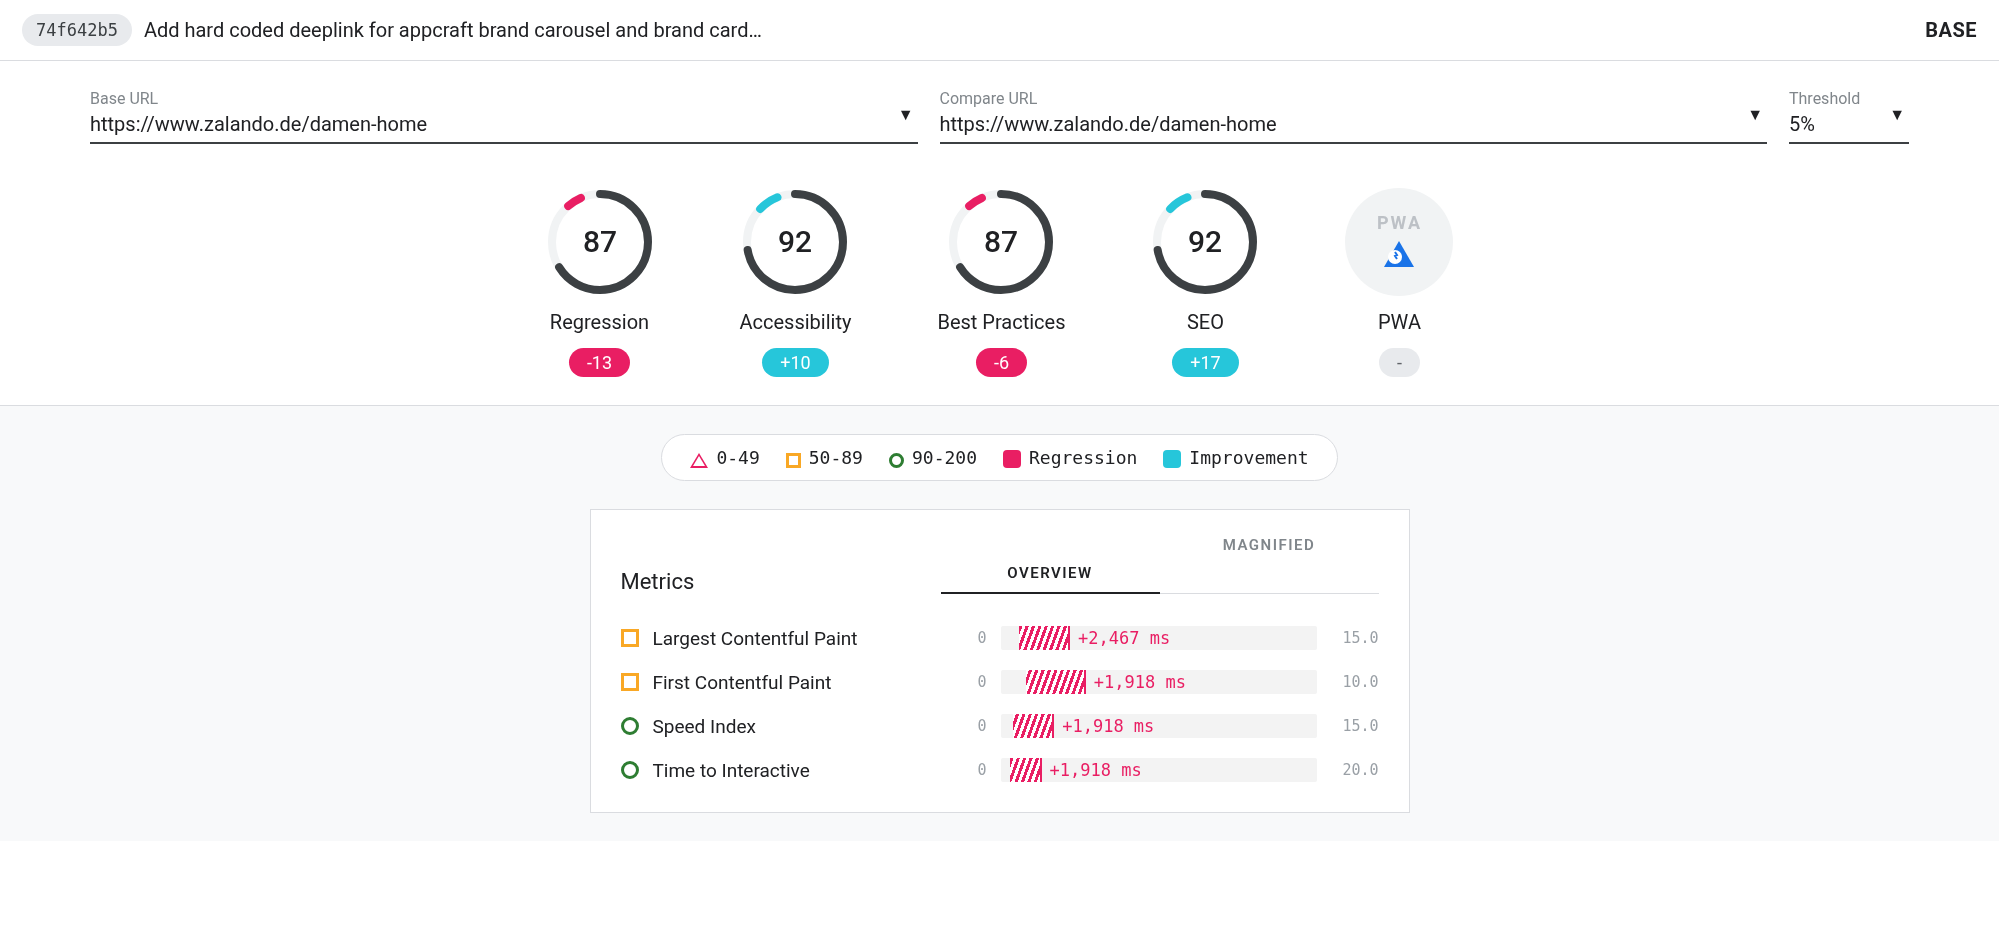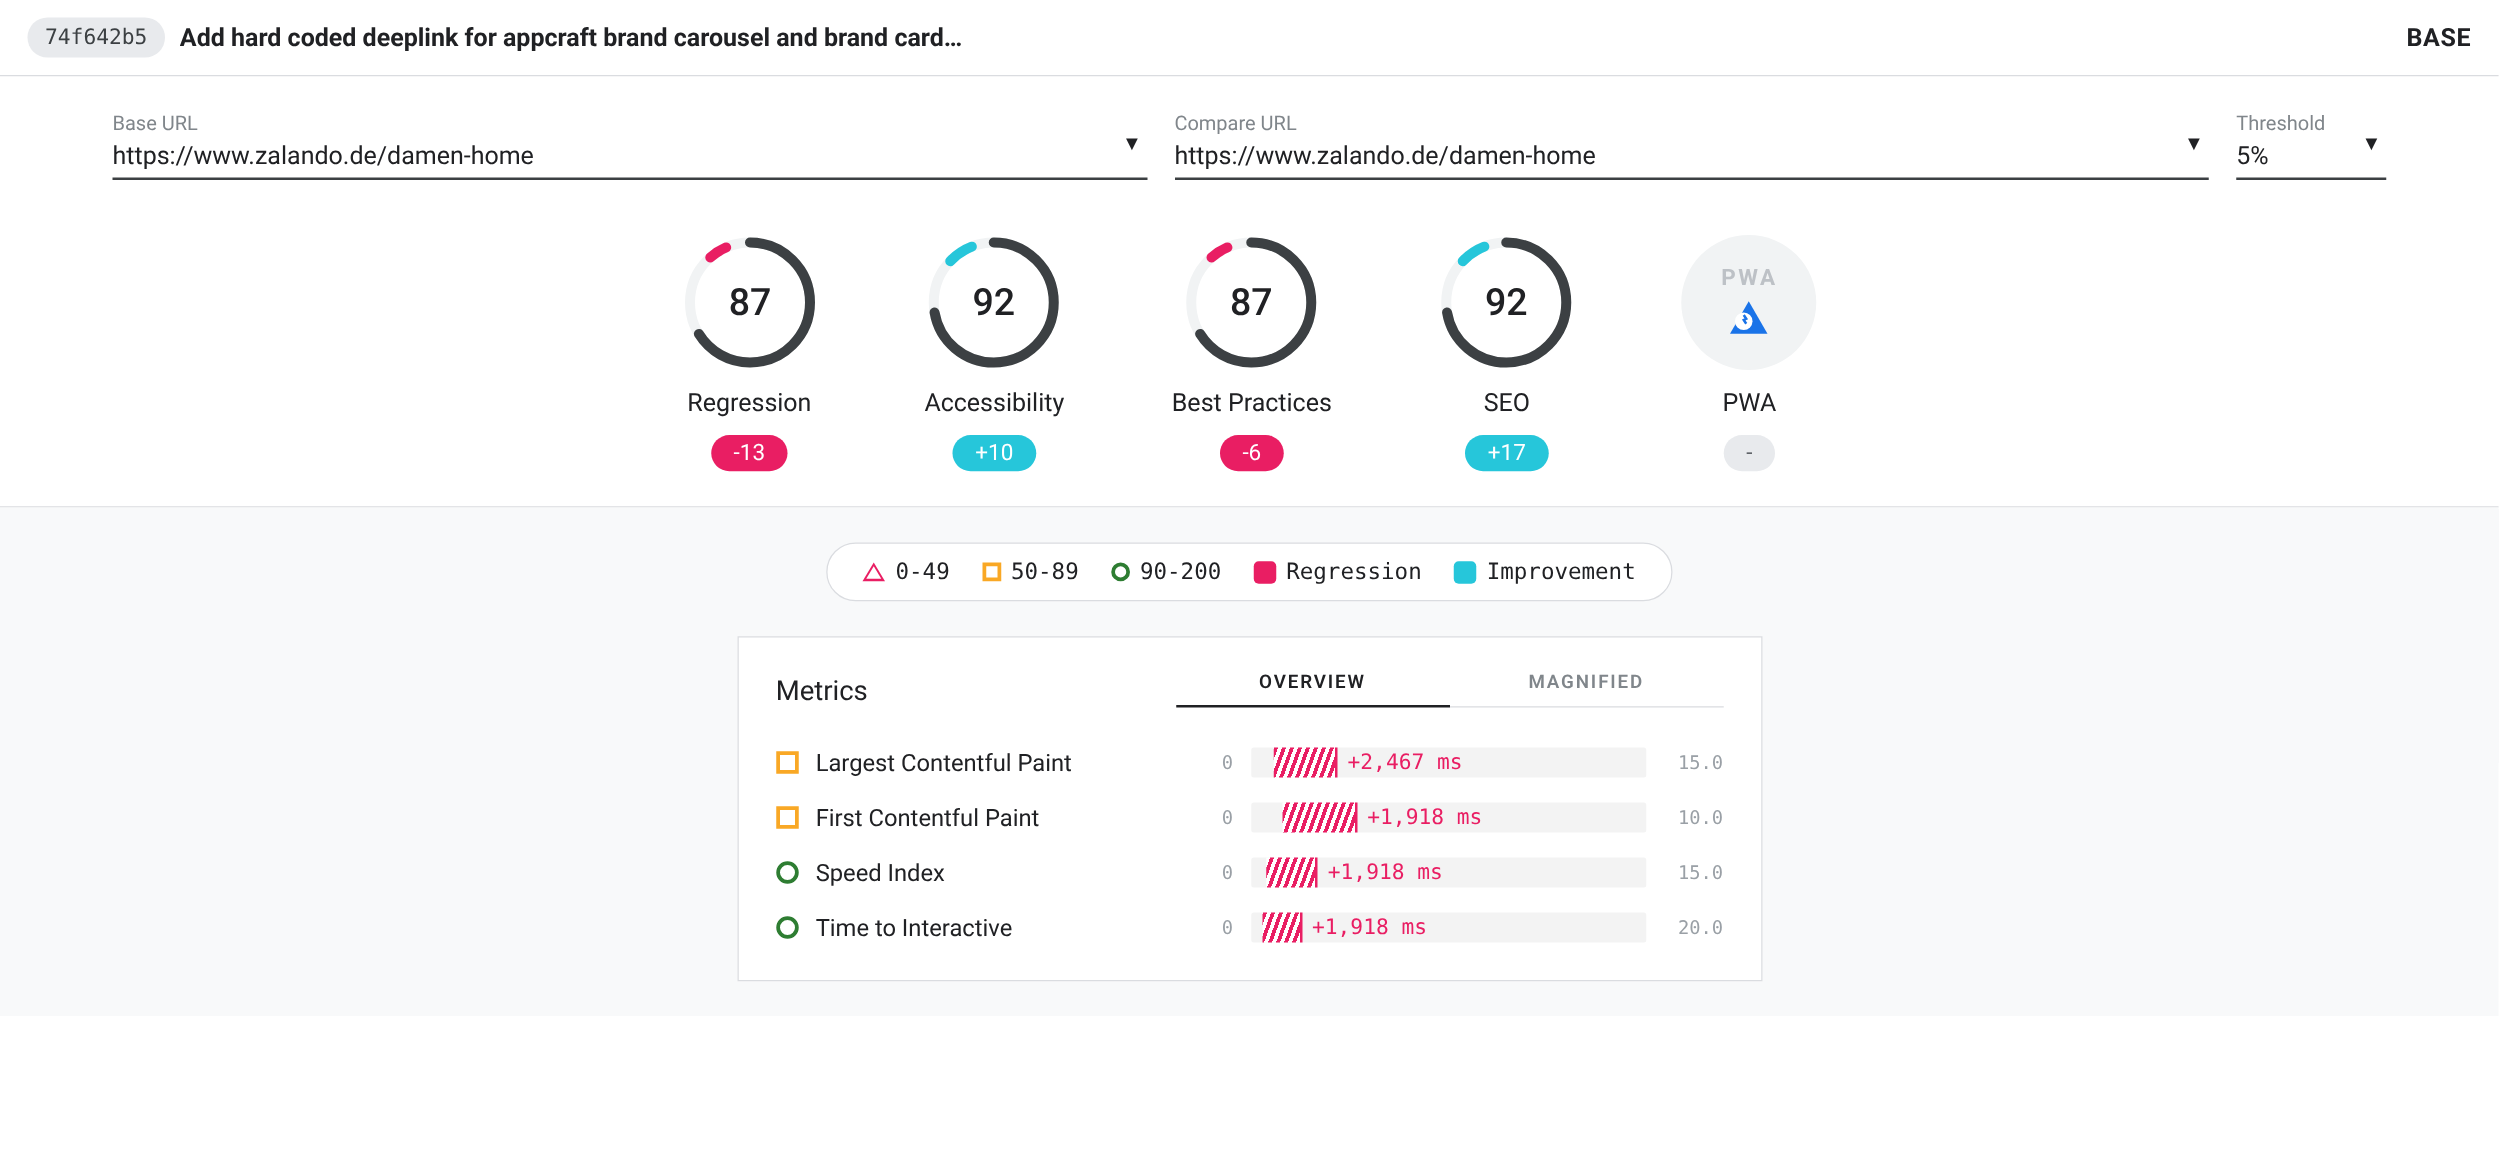--- a/index.html
+++ b/index.html
@@ -49,21 +49,20 @@
   .hash.base{background:var(--chipgrey);color:#3c4043}
   .hash.cmp{background:var(--chipblue);color:var(--blue)}
   .commit{
     flex:1;
     min-width:0;
     white-space:nowrap;
     overflow:hidden;
     text-overflow:ellipsis;
     font-size:20px;
     color:var(--ink);
-    font-weight:bold;
   }
   .commit.compare{color:var(--blue)}
   .side-label{
     font-weight:700;
     font-size:20px;
     letter-spacing:.5px;
     white-space:nowrap;
   }
   .side-label.compare{color:var(--blue)}
 
@@ -153,21 +152,21 @@
     width:max-content;
     border:1px solid var(--line);
     border-radius:999px;
     padding:12px 28px;
     display:flex;
     gap:26px;
     align-items:center;
     font-size:18px;
     background:#fff;
   }
-  .lg{display:inline-flex;align-items:center;gap:8px}
+  .lg{display:inline-flex;align-items:flex-end;gap:8px}
   .tri{
     width:0;height:0;
     border-left:9px solid transparent;
     border-right:9px solid transparent;
     border-bottom:15px solid var(--pink);
     position:relative;
   }
   .tri::after{
     content:"";
     position:absolute;
@@ -205,20 +204,21 @@
     font-weight:600;
     letter-spacing:1.5px;
     font-size:15px;
     color:var(--muted2);
     border-bottom:1px solid var(--line);
     cursor:pointer;
   }
   .tab.active{
     color:var(--ink);
     border-bottom:2px solid var(--ink);
+    margin-top:28px;
   }
 
   .mrow{
     display:flex;
     align-items:center;
     gap:14px;
     padding:10px 0;
     justify-content:space-between;
   }
   .mrow .icon{width:18px;height:18px;flex:0 0 18px}

